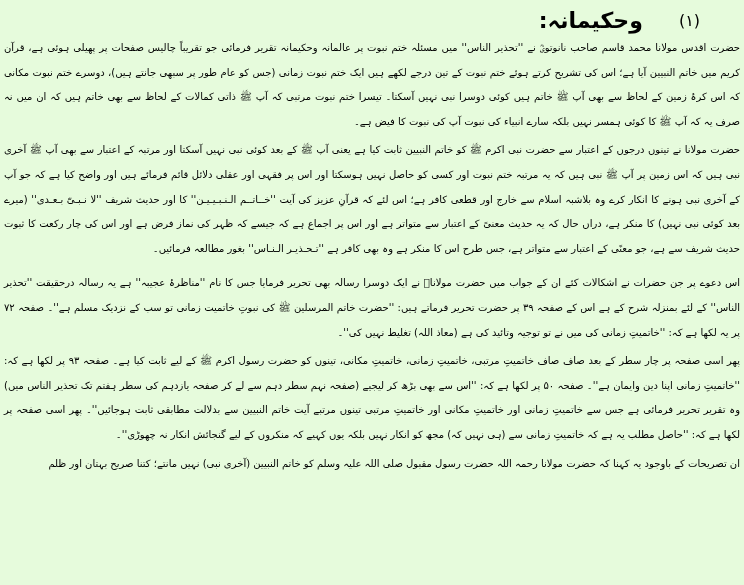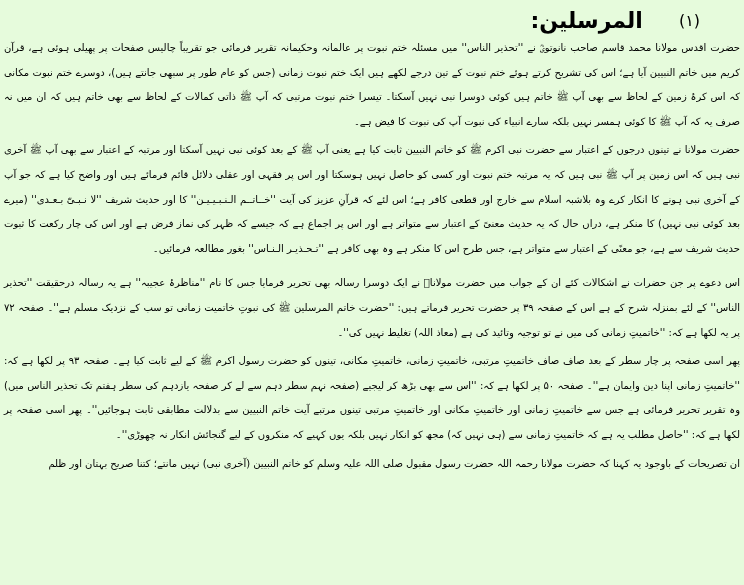--- a/index.html
+++ b/index.html
@@ -55,21 +55,21 @@
   .gap {
     height: 10px;
   }
 </style>
 </head>
 <body>
 
 <div class="page">
   <div class="heading">
     <span class="num">(۱)</span>
-    <span class="title">المرسلین:</span>
+    <span class="title">وحکیمانہ:</span>
   </div>
 
   <p class="para">حضرت اقدس مولانا محمد قاسم صاحب نانوتویؒ نے ''تحذیر الناس'' میں مسئلہ ختم نبوت پر عالمانہ وحکیمانہ تقریر فرمائی جو تقریباً چالیس صفحات پر پھیلی ہوئی ہے، قرآن کریم میں خاتم النبیین آیا ہے؛ اس کی تشریح کرتے ہوئے ختم نبوت کے تین درجے لکھے ہیں ایک ختم نبوت زمانی (جس کو عام طور پر سبھی جانتے ہیں)، دوسرے ختم نبوت مکانی کہ اس کرۂ زمین کے لحاظ سے بھی آپ ﷺ خاتم ہیں کوئی دوسرا نبی نہیں آسکتا۔ تیسرا ختم نبوت مرتبی کہ آپ ﷺ ذاتی کمالات کے لحاظ سے بھی خاتم ہیں کہ ان میں نہ صرف یہ کہ آپ ﷺ کا کوئی ہمسر نہیں بلکہ سارے انبیاء کی نبوت آپ کی نبوت کا فیض ہے۔</p>
   <p class="para">حضرت مولانا نے تینوں درجوں کے اعتبار سے حضرت نبی اکرم ﷺ کو خاتم النبیین ثابت کیا ہے یعنی آپ ﷺ کے بعد کوئی نبی نہیں آسکتا اور مرتبہ کے اعتبار سے بھی آپ ﷺ آخری نبی ہیں کہ اس زمین پر آپ ﷺ نبی ہیں کہ یہ مرتبہ ختم نبوت اور کسی کو حاصل نہیں ہوسکتا اور اس پر فقہی اور عقلی دلائل قائم فرمائے ہیں اور واضح کیا ہے کہ جو آپ کے آخری نبی ہونے کا انکار کرے وہ بلاشبہ اسلام سے خارج اور قطعی کافر ہے؛ اس لئے کہ قرآنِ عزیز کی آیت ''خــاتــم الـنـبـیـیـن'' کا اور حدیث شریف ''لا نـبـیّ بـعـدی'' (میرے بعد کوئی نبی نہیں) کا منکر ہے، دراں حال کہ یہ حدیث معنیً کے اعتبار سے متواتر ہے اور اس پر اجماع ہے کہ جیسے کہ ظہر کی نماز فرض ہے اور اس کی چار رکعت کا ثبوت حدیث شریف سے ہے، جو معنًی کے اعتبار سے متواتر ہے، جس طرح اس کا منکر ہے وہ بھی کافر ہے ''تـحـذیـر الـنـاس'' بغور مطالعہ فرمائیں۔</p>
   <div class="gap"></div>
   <p class="para">اس دعوے پر جن حضرات نے اشکالات کئے ان کے جواب میں حضرت مولاناؒ نے ایک دوسرا رسالہ بھی تحریر فرمایا جس کا نام ''مناظرۂ عجیبہ'' ہے یہ رسالہ درحقیقت ''تحذیر الناس'' کے لئے بمنزلہ شرح کے ہے اس کے صفحہ ۳۹ پر حضرت تحریر فرماتے ہیں: ''حضرت خاتم المرسلین ﷺ کی نبوتِ خاتمیت زمانی تو سب کے نزدیک مسلم ہے''۔ صفحہ ۷۲ پر یہ لکھا ہے کہ: ''خاتمیتِ زمانی کی میں نے تو توجیہ وتائید کی ہے (معاذ اللہ) تغلیط نہیں کی''۔</p>
   <p class="para">پھر اسی صفحہ پر چار سطر کے بعد صاف صاف خاتمیتِ مرتبی، خاتمیتِ زمانی، خاتمیتِ مکانی، تینوں کو حضرت رسول اکرم ﷺ کے لیے ثابت کیا ہے۔ صفحہ ۹۳ پر لکھا ہے کہ: ''خاتمیتِ زمانی اپنا دین وایمان ہے''۔ صفحہ ۵۰ پر لکھا ہے کہ: ''اس سے بھی بڑھ کر لیجیے (صفحہ نہم سطر دہم سے لے کر صفحہ یازدہم کی سطر ہفتم تک تحذیر الناس میں) وہ تقریر تحریر فرمائی ہے جس سے خاتمیتِ زمانی اور خاتمیتِ مکانی اور خاتمیتِ مرتبی تینوں مرتبے آیت خاتم النبیین سے بدلالت مطابقی ثابت ہوجائیں''۔ پھر اسی صفحہ پر لکھا ہے کہ: ''حاصل مطلب یہ ہے کہ خاتمیتِ زمانی سے (ہی نہیں کہ) مجھ کو انکار نہیں بلکہ یوں کہیے کہ منکروں کے لیے گنجائش انکار نہ چھوڑی''۔</p>
   <p class="para">ان تصریحات کے باوجود یہ کہنا کہ حضرت مولانا رحمہ اللہ حضرت رسول مقبول صلی اللہ علیہ وسلم کو خاتم النبیین (آخری نبی) نہیں مانتے؛ کتنا صریح بہتان اور ظلم</p>
 </div>
 

